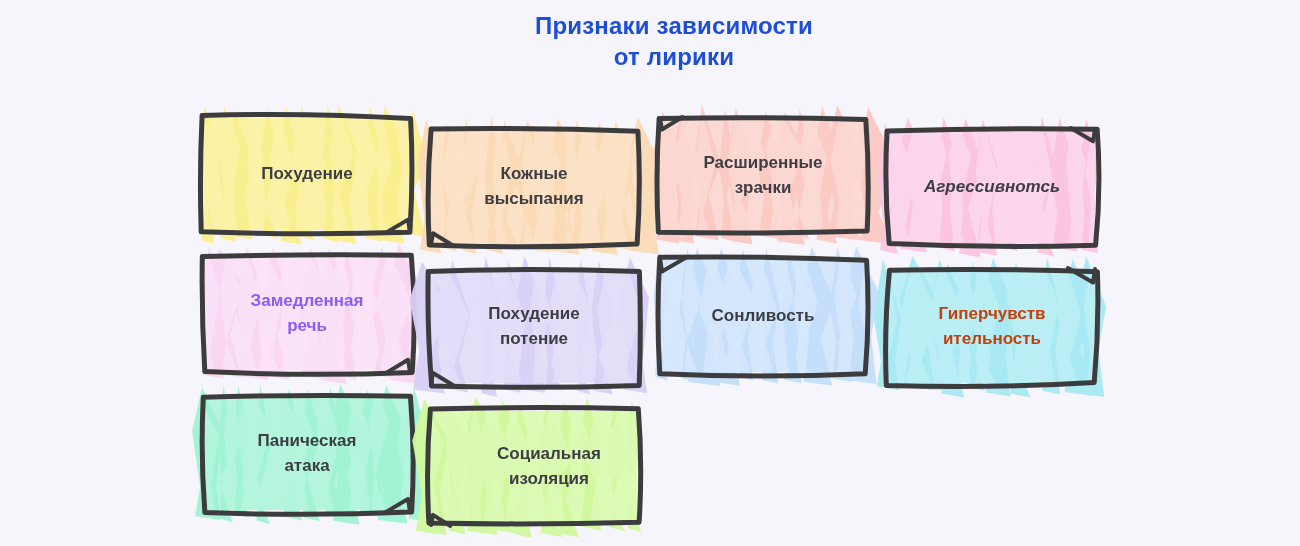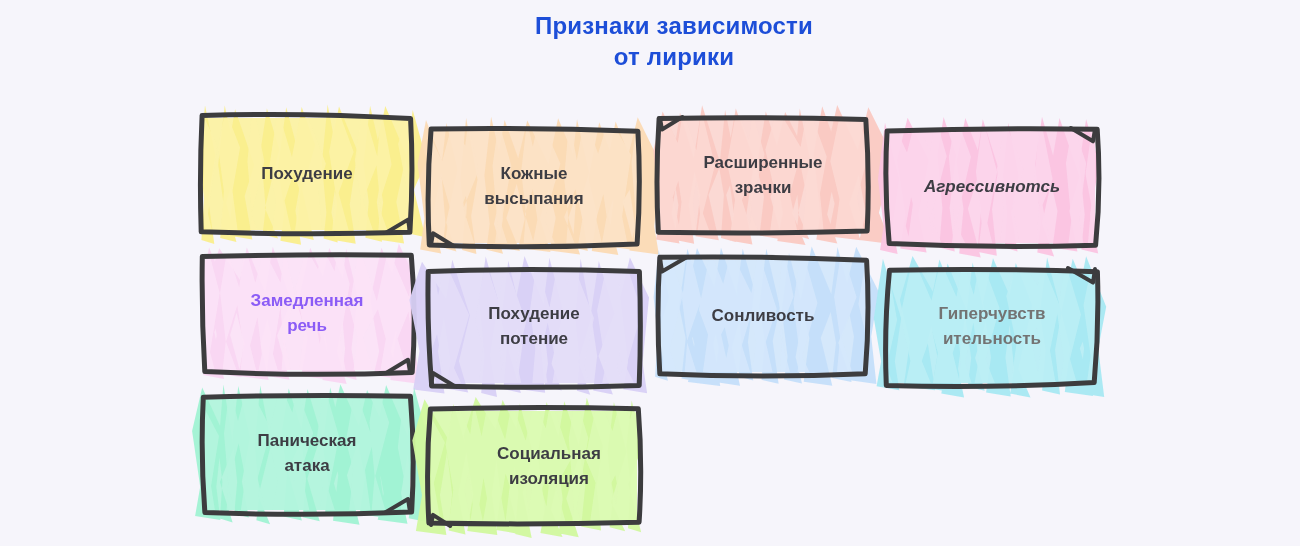--- a/index.html
+++ b/index.html
@@ -187,21 +187,21 @@
         <svg width="252" height="158" viewBox="-22 -22 252 158" style="left: -22px; top: -22px;">
           <rect x="1" y="1" width="206" height="112" rx="5" fill="#BCEEF5"></rect>
           <path d="M -5.1 -11.3 L 13.1 48.3 L 6.8 91.4 L 11.3 120.3 L -11.4 116.3 L -6.9 91.4 L -14.2 48.3 Z M 24.5 -13.9 L 49.6 30.1 L 39.5 71.7 L 47.1 120.2 L 15.7 116.2 L 22.0 71.7 L 11.9 30.1 Z M 51.4 -10.4 L 72.8 42.5 L 56.8 86.1 L 70.6 122.9 L 43.9 118.9 L 49.3 86.1 L 40.7 42.5 Z M 59.6 -6.6 L 77.9 38.7 L 70.0 99.1 L 76.1 127.4 L 53.3 123.4 L 57.8 99.1 L 50.5 38.7 Z M 84.6 -7.6 L 98.0 50.2 L 87.1 88.1 L 96.7 120.7 L 79.8 116.7 L 83.2 88.1 L 77.8 50.2 Z M 105.0 -11.7 L 124.7 32.6 L 117.4 87.6 L 122.7 126.6 L 98.1 122.6 L 103.0 87.6 L 95.1 32.6 Z M 127.8 -6.9 L 144.1 35.6 L 130.2 98.9 L 142.5 127.5 L 122.1 123.5 L 126.2 98.9 L 119.7 35.6 Z M 159.1 -12.6 L 173.5 43.1 L 167.0 80.0 L 172.0 124.5 L 154.1 120.5 L 157.7 80.0 L 151.9 43.1 Z M 184.7 -11.3 L 207.3 42.4 L 191.8 78.3 L 205.0 125.9 L 176.8 121.9 L 182.4 78.3 L 173.4 42.4 Z M 198.1 -13.8 L 218.2 36.7 L 210.2 78.4 L 216.2 127.0 L 191.0 123.0 L 196.1 78.4 L 188.0 36.7 Z" fill="#A7E8F2" fill-rule="nonzero" opacity="0.95"></path>
           <clipPath id="clip-card-giperchuvstvitelnost">
             <rect x="1" y="1" width="206" height="112" rx="5"></rect>
           </clipPath>
           <path d="M -1.1 -8.1 L 9.1 50.0 L -1.3 96.2 L 8.1 123.8 L -4.7 119.8 L -2.1 96.2 L -6.2 50.0 Z M 24.9 -12.9 L 49.7 45.1 L 33.8 91.0 L 47.2 123.7 L 16.2 119.7 L 22.4 91.0 L 12.5 45.1 Z M 52.4 -8.9 L 77.1 45.9 L 64.7 82.9 L 74.7 123.9 L 43.7 119.9 L 49.9 82.9 L 40.0 45.9 Z M 74.4 -11.6 L 89.0 35.3 L 77.1 92.4 L 87.6 126.0 L 69.3 122.0 L 73.0 92.4 L 67.2 35.3 Z M 92.7 -12.7 L 111.6 38.1 L 97.5 89.4 L 109.7 120.1 L 86.0 116.1 L 90.8 89.4 L 83.2 38.1 Z M 130.9 -13.0 L 156.3 26.1 L 144.1 74.0 L 153.8 123.1 L 122.1 119.1 L 128.4 74.0 L 118.3 26.1 Z M 154.3 -7.4 L 171.3 34.4 L 162.0 80.6 L 169.6 124.1 L 148.3 120.1 L 152.6 80.6 L 145.8 34.4 Z M 177.3 -7.4 L 193.0 44.5 L 182.0 89.0 L 191.4 121.8 L 171.8 117.8 L 175.7 89.0 L 169.4 44.5 Z M 204.4 -8.9 L 222.3 34.9 L 211.2 85.9 L 220.5 121.2 L 198.2 117.2 L 202.6 85.9 L 195.5 34.9 Z" fill="#BCEEF5" opacity="0.85" clip-path="url(#clip-card-giperchuvstvitelnost)"></path>
           <path d="M 1.5 0.2 Q 105.4 -1.8 209.4 1.7 Q 211.3 57.1 206.2 112.5 Q 102.3 118.7 -1.7 115.5 Q -4.1 57.8 1.5 0.2" fill="none" stroke="#3C3C3E" stroke-width="5" stroke-linecap="round" stroke-linejoin="round"></path>
           <path d="M 179.9 -2.0 L 205.0 12.6 L 207.0 -1.0" fill="none" stroke="#3C3C3E" stroke-width="4" stroke-linecap="round" stroke-linejoin="round"></path>
         </svg>
-        <div class="card-label" style="color: #737373;">Гиперчувств
+        <div class="card-label" style="color: #c2410c;">Гиперчувств
 ительность</div>
       </div>
       <div class="card" style="left: 203px; top: 397px; width: 208px; height: 114px; text-decoration: underline;">
         <svg width="252" height="158" viewBox="-22 -22 252 158" style="left: -22px; top: -22px;">
           <rect x="1" y="1" width="206" height="112" rx="5" fill="#B5F5DE"></rect>
           <path d="M -0.8 -9.5 L 19.4 34.0 L 13.3 89.7 L 17.4 123.1 L -7.9 119.1 L -2.8 89.7 L -10.9 34.0 Z M 20.4 -12.6 L 30.7 50.9 L 16.9 84.9 L 29.6 125.4 L 16.9 121.4 L 19.4 84.9 L 15.3 50.9 Z M 35.3 -11.0 L 46.9 40.3 L 38.9 84.8 L 45.8 120.5 L 31.3 116.5 L 34.2 84.8 L 29.5 40.3 Z M 57.3 -11.4 L 68.1 47.2 L 55.2 98.9 L 67.1 127.2 L 53.4 123.2 L 56.2 98.9 L 51.8 47.2 Z M 85.7 -8.6 L 100.4 38.2 L 84.7 74.1 L 98.9 123.4 L 80.6 119.4 L 84.2 74.1 L 78.4 38.2 Z M 104.5 -7.9 L 118.1 37.3 L 104.3 81.8 L 116.7 124.2 L 99.7 120.2 L 103.1 81.8 L 97.6 37.3 Z M 127.2 -9.5 L 142.2 48.2 L 130.9 86.6 L 140.7 120.8 L 121.9 116.8 L 125.7 86.6 L 119.7 48.2 Z M 137.4 -12.8 L 158.6 35.0 L 143.9 78.2 L 156.5 127.7 L 130.0 123.7 L 135.3 78.2 L 126.8 35.0 Z M 164.1 -7.0 L 185.1 38.9 L 177.4 80.3 L 183.0 120.9 L 156.7 116.9 L 162.0 80.3 L 153.6 38.9 Z M 183.1 -12.1 L 206.9 44.2 L 198.0 96.3 L 204.5 126.8 L 174.7 122.8 L 180.7 96.3 L 171.2 44.2 Z M 211.1 -9.3 L 226.6 47.4 L 218.9 96.2 L 225.1 125.2 L 205.7 121.2 L 209.5 96.2 L 203.3 47.4 Z" fill="#A0F2D3" fill-rule="nonzero" opacity="0.95"></path>
           <clipPath id="clip-card-panicheskaya-ataka">
             <rect x="1" y="1" width="206" height="112" rx="5"></rect>
           </clipPath>
           <path d="M -8.9 -8.3 L 16.0 39.0 L 8.1 88.9 L 13.5 122.8 L -17.6 118.8 L -11.4 88.9 L -21.3 39.0 Z M 26.7 -9.6 L 38.1 36.6 L 24.5 90.1 L 36.9 126.3 L 22.7 122.3 L 25.5 90.1 L 21.0 36.6 Z M 44.6 -14.0 L 68.0 32.3 L 54.6 81.2 L 65.6 127.7 L 36.4 123.7 L 42.3 81.2 L 32.9 32.3 Z M 77.0 -12.4 L 100.3 40.1 L 90.7 84.6 L 98.0 122.7 L 68.9 118.7 L 74.7 84.6 L 65.4 40.1 Z M 93.6 -6.8 L 110.2 36.3 L 97.7 75.0 L 108.6 122.8 L 87.8 118.8 L 92.0 75.0 L 85.3 36.3 Z M 121.3 -11.6 L 136.0 39.2 L 125.7 93.9 L 134.5 121.4 L 116.2 117.4 L 119.9 93.9 L 114.0 39.2 Z M 152.1 -7.7 L 170.5 43.9 L 162.0 73.0 L 168.7 121.5 L 145.7 117.5 L 150.3 73.0 L 142.9 43.9 Z M 173.0 -13.1 L 186.2 25.4 L 172.3 79.1 L 184.9 121.4 L 168.3 117.4 L 171.6 79.1 L 166.4 25.4 Z M 202.0 -12.7 L 216.6 50.6 L 207.7 79.4 L 215.1 127.1 L 197.0 123.1 L 200.6 79.4 L 194.8 50.6 Z" fill="#B5F5DE" opacity="0.85" clip-path="url(#clip-card-panicheskaya-ataka)"></path>

